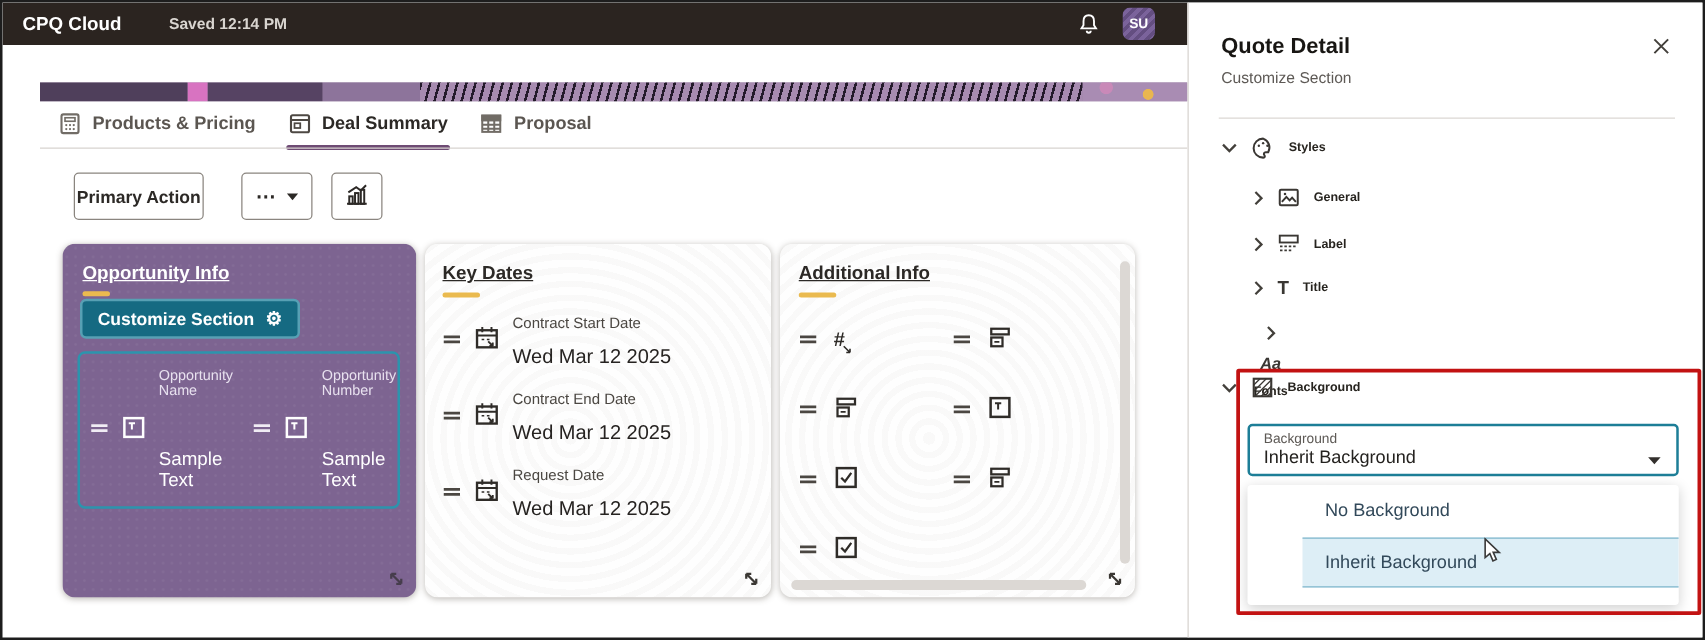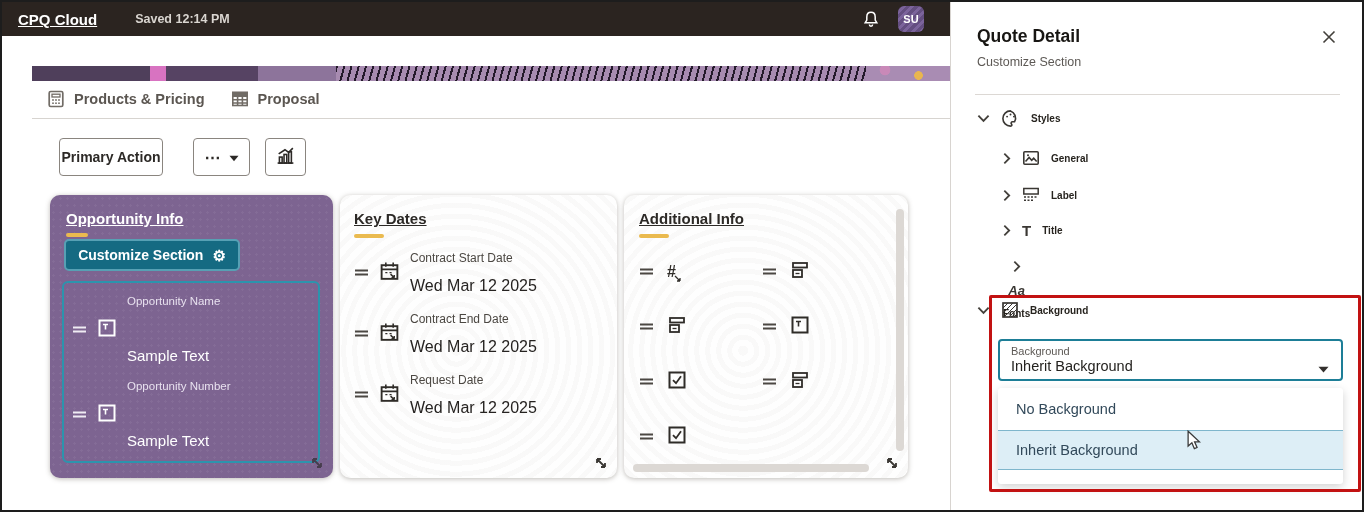--- a/index.html
+++ b/index.html
@@ -8,21 +8,21 @@
   #app {
     position: relative; width: 1364px; height: 512px;
     background: #ffffff; border: 2px solid #1d1d1d; overflow: hidden;
   }
 
   
   .topbar {
     position:absolute; left:0; top:0; width:948px; height:34px;
     background:#2b2420; display:flex; align-items:center;
   }
-  .app-title { color:#fff; font-size:15px; font-weight:bold; margin-left:16px;text-decoration:underline; }
+  .app-title { color:#fff; font-size:15px; font-weight:bold; margin-left:16px; }
   .saved-status { color:#d9d5d0; font-size:12.5px; font-weight:600; margin-left:38px; }
   .topbar-spacer { flex:1; }
   .bell { margin-right:18px; display:flex; cursor:pointer; }
   .avatar {
     width:26px; height:26px; border-radius:6px; margin-right:26px;
     background:#7b639b;
     background-image:repeating-linear-gradient(135deg, rgba(30,15,50,.25) 0 3px, transparent 3px 6px);
     color:#fff; font-size:11px; font-weight:bold;
     display:flex; align-items:center; justify-content:center; cursor:pointer;
   }
@@ -84,21 +84,21 @@
   .card-opp .accent-bar { width:22px; margin:6px 0 0 16px; }
   .customize-btn {
     display:flex; align-items:center; justify-content:center; gap:9px;
     width:176px; height:32px; margin:2px 0 0 14px;
     background:#156a82; border:2px solid #57a0b4; border-radius:5px;
     color:#fff; font-size:14px; font-weight:bold; cursor:pointer;
   }
   .gear { font-size:15px; line-height:1; }
   .opp-fieldbox {
     margin:10px 13px 0 12px; border:2px solid #2c94ad; border-radius:6px;
-    padding:12px 8px; display:flex; flex-direction:column; gap:16px;
+    padding:12px 8px; display:flex; gap:16px;
   }
   .field-row { display:flex; align-items:center; gap:10px; }
   .field-text .f-label { font-size:11.5px; }
   .field-text .f-value { font-size:15px; margin-top:3px; }
   .card-opp .f-label { color:#e8e1ef; }
   .card-opp .f-value { color:#fff;margin-top:40px; }
 
   .card-white { background:#fefefe;
     background-image:repeating-radial-gradient(circle at 42% 55%, rgba(120,110,100,.035) 0 5px, transparent 5px 11px);
   }
@@ -160,20 +160,21 @@
     padding:4px 30px 0 11px; cursor:pointer;
   }
   .bg-field .f-label { font-size:11px; color:#5d5955; }
   .bg-field .f-value { font-size:14.5px; color:#24221f; margin-top:1px; }
   .caret { position:absolute; right:12px; top:18px; }
 
   .listbox {
     position:absolute; left:47px; top:386px; width:345px; height:96px;
     background:#fff; border-radius:3px; box-shadow:0 3px 10px rgba(0,0,0,.18);
     overflow:hidden;
+    padding-left:44px;
   }
   .option { display:flex; align-items:center; padding-left:18px; font-size:14.5px; color:#32495a; cursor:pointer; }
   .option-plain { height:42px; }
   .option-highlight { height:40px; background:#ddeef6; border-top:1px solid #7fb6cc; border-bottom:1px solid #7fb6cc; }
 
   .cursor-pointer { position:absolute; left:235px; top:428px; z-index:60; pointer-events:none; }
 
   .red-box {
     position:absolute; left:38px; top:293px; width:372px; height:197px;
     border:3px solid #c21212; border-radius:2px; z-index:50; pointer-events:none;
@@ -208,20 +209,30 @@
           <circle cx="6" cy="10" r="0.9" fill="currentColor" stroke="none"></circle>
             <circle cx="9" cy="10" r="0.9" fill="currentColor" stroke="none"></circle>
             <circle cx="12" cy="10" r="0.9" fill="currentColor" stroke="none"></circle>
           <circle cx="6" cy="13.2" r="0.9" fill="currentColor" stroke="none"></circle>
             <circle cx="9" cy="13.2" r="0.9" fill="currentColor" stroke="none"></circle>
             <circle cx="12" cy="13.2" r="0.9" fill="currentColor" stroke="none"></circle>
         </svg>
       </span>
       <span>Products &amp; Pricing</span>
     </div>
+    <div class="tab active">
+      <span class="ticon">
+        <svg width="18" height="18" viewBox="0 0 18 18" fill="none" stroke="currentColor" stroke-width="1.7">
+          <rect x="1.8" y="2.2" width="14.4" height="13.6" rx="1.2"></rect>
+          <path d="M1.8 6 H16.2"></path>
+          <rect x="4.6" y="8.6" width="4.6" height="3.8" stroke-width="1.4"></rect>
+        </svg>
+      </span>
+      <span>Deal Summary</span>
+    </div>
     <div class="tab">
       <span class="ticon">
         <svg width="18" height="18" viewBox="0 0 18 18" fill="none" stroke="currentColor" stroke-width="1.6">
           <rect x="1.8" y="2.5" width="14.4" height="13"></rect>
           <path d="M1.8 6.2 H16.2 M1.8 9.8 H16.2 M1.8 13 H16.2 M6.6 6.2 V15.5 M11.4 6.2 V15.5"></path>
           <rect x="1.8" y="2.5" width="14.4" height="3.7" fill="currentColor"></rect>
         </svg>
       </span>
       <span>Proposal</span>
     </div>

